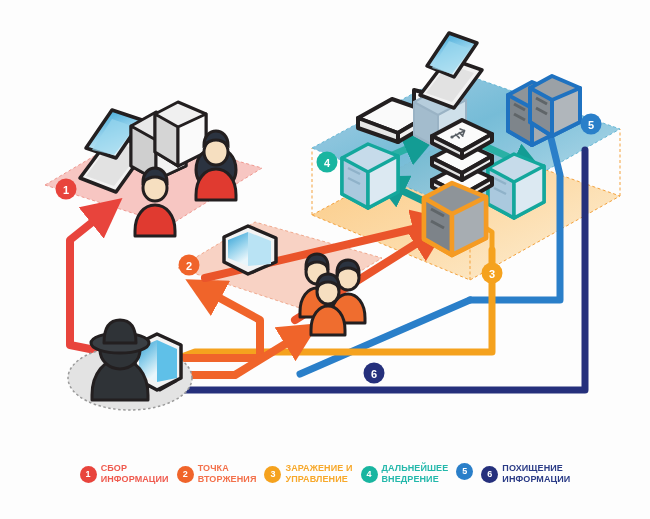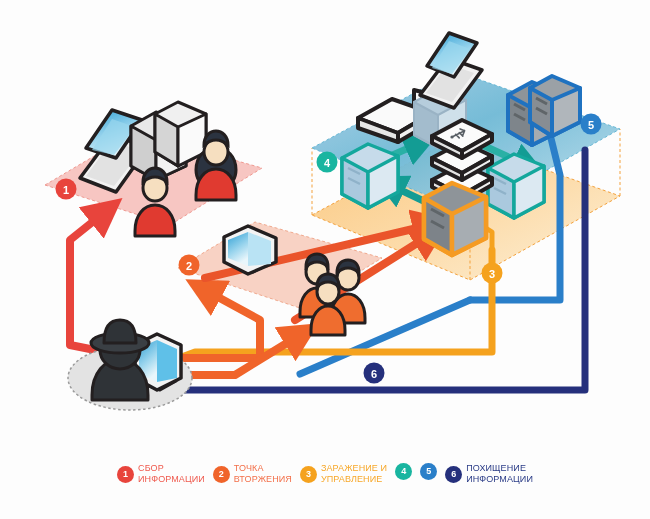--- a/index.html
+++ b/index.html
@@ -28,21 +28,21 @@
     display:flex;flex-direction:row;align-items:center;gap:4px;
     padding:0 4px;
   }
   .legend-badge{
     width:17px;height:17px;border-radius:50%;
     flex:0 0 17px;
     display:flex;align-items:center;justify-content:center;
     color:#fff;font-size:9px;font-weight:bold;line-height:1;
   }
   .legend-label{
-    font-size:9px;font-weight:normal;line-height:1.25;
+    font-size:9px;font-weight:bold;line-height:1.25;
     letter-spacing:.1px;text-transform:uppercase;white-space:nowrap;
   }
   .legend-label span{display:block;}
 </style>
 </head>
 <body>
 
 <div id="stage">
 
   <svg id="diagram" viewBox="0 0 650 455">
@@ -313,20 +313,24 @@
     <div class="legend-item">
       <div class="legend-badge" style="background:#f5a21e">3</div>
       <div class="legend-label" style="color:#f7a82a">
         <span>ЗАРАЖЕНИЕ И</span>
         <span>УПРАВЛЕНИЕ</span>
       </div>
     </div>
 
     <div class="legend-item">
       <div class="legend-badge" style="background:#19b5a0">4</div>
+      <div class="legend-label" style="color:#23b8ab">
+        <span>ДАЛЬНЕЙШЕЕ</span>
+        <span>ВНЕДРЕНИЕ</span>
+      </div>
     </div>
 
     <div class="legend-item">
       <div class="legend-badge" style="background:#2a7fc9">5</div>
     </div>
 
     <div class="legend-item">
       <div class="legend-badge" style="background:#25307c">6</div>
       <div class="legend-label" style="color:#2a3b86">
         <span>ПОХИЩЕНИЕ</span>

